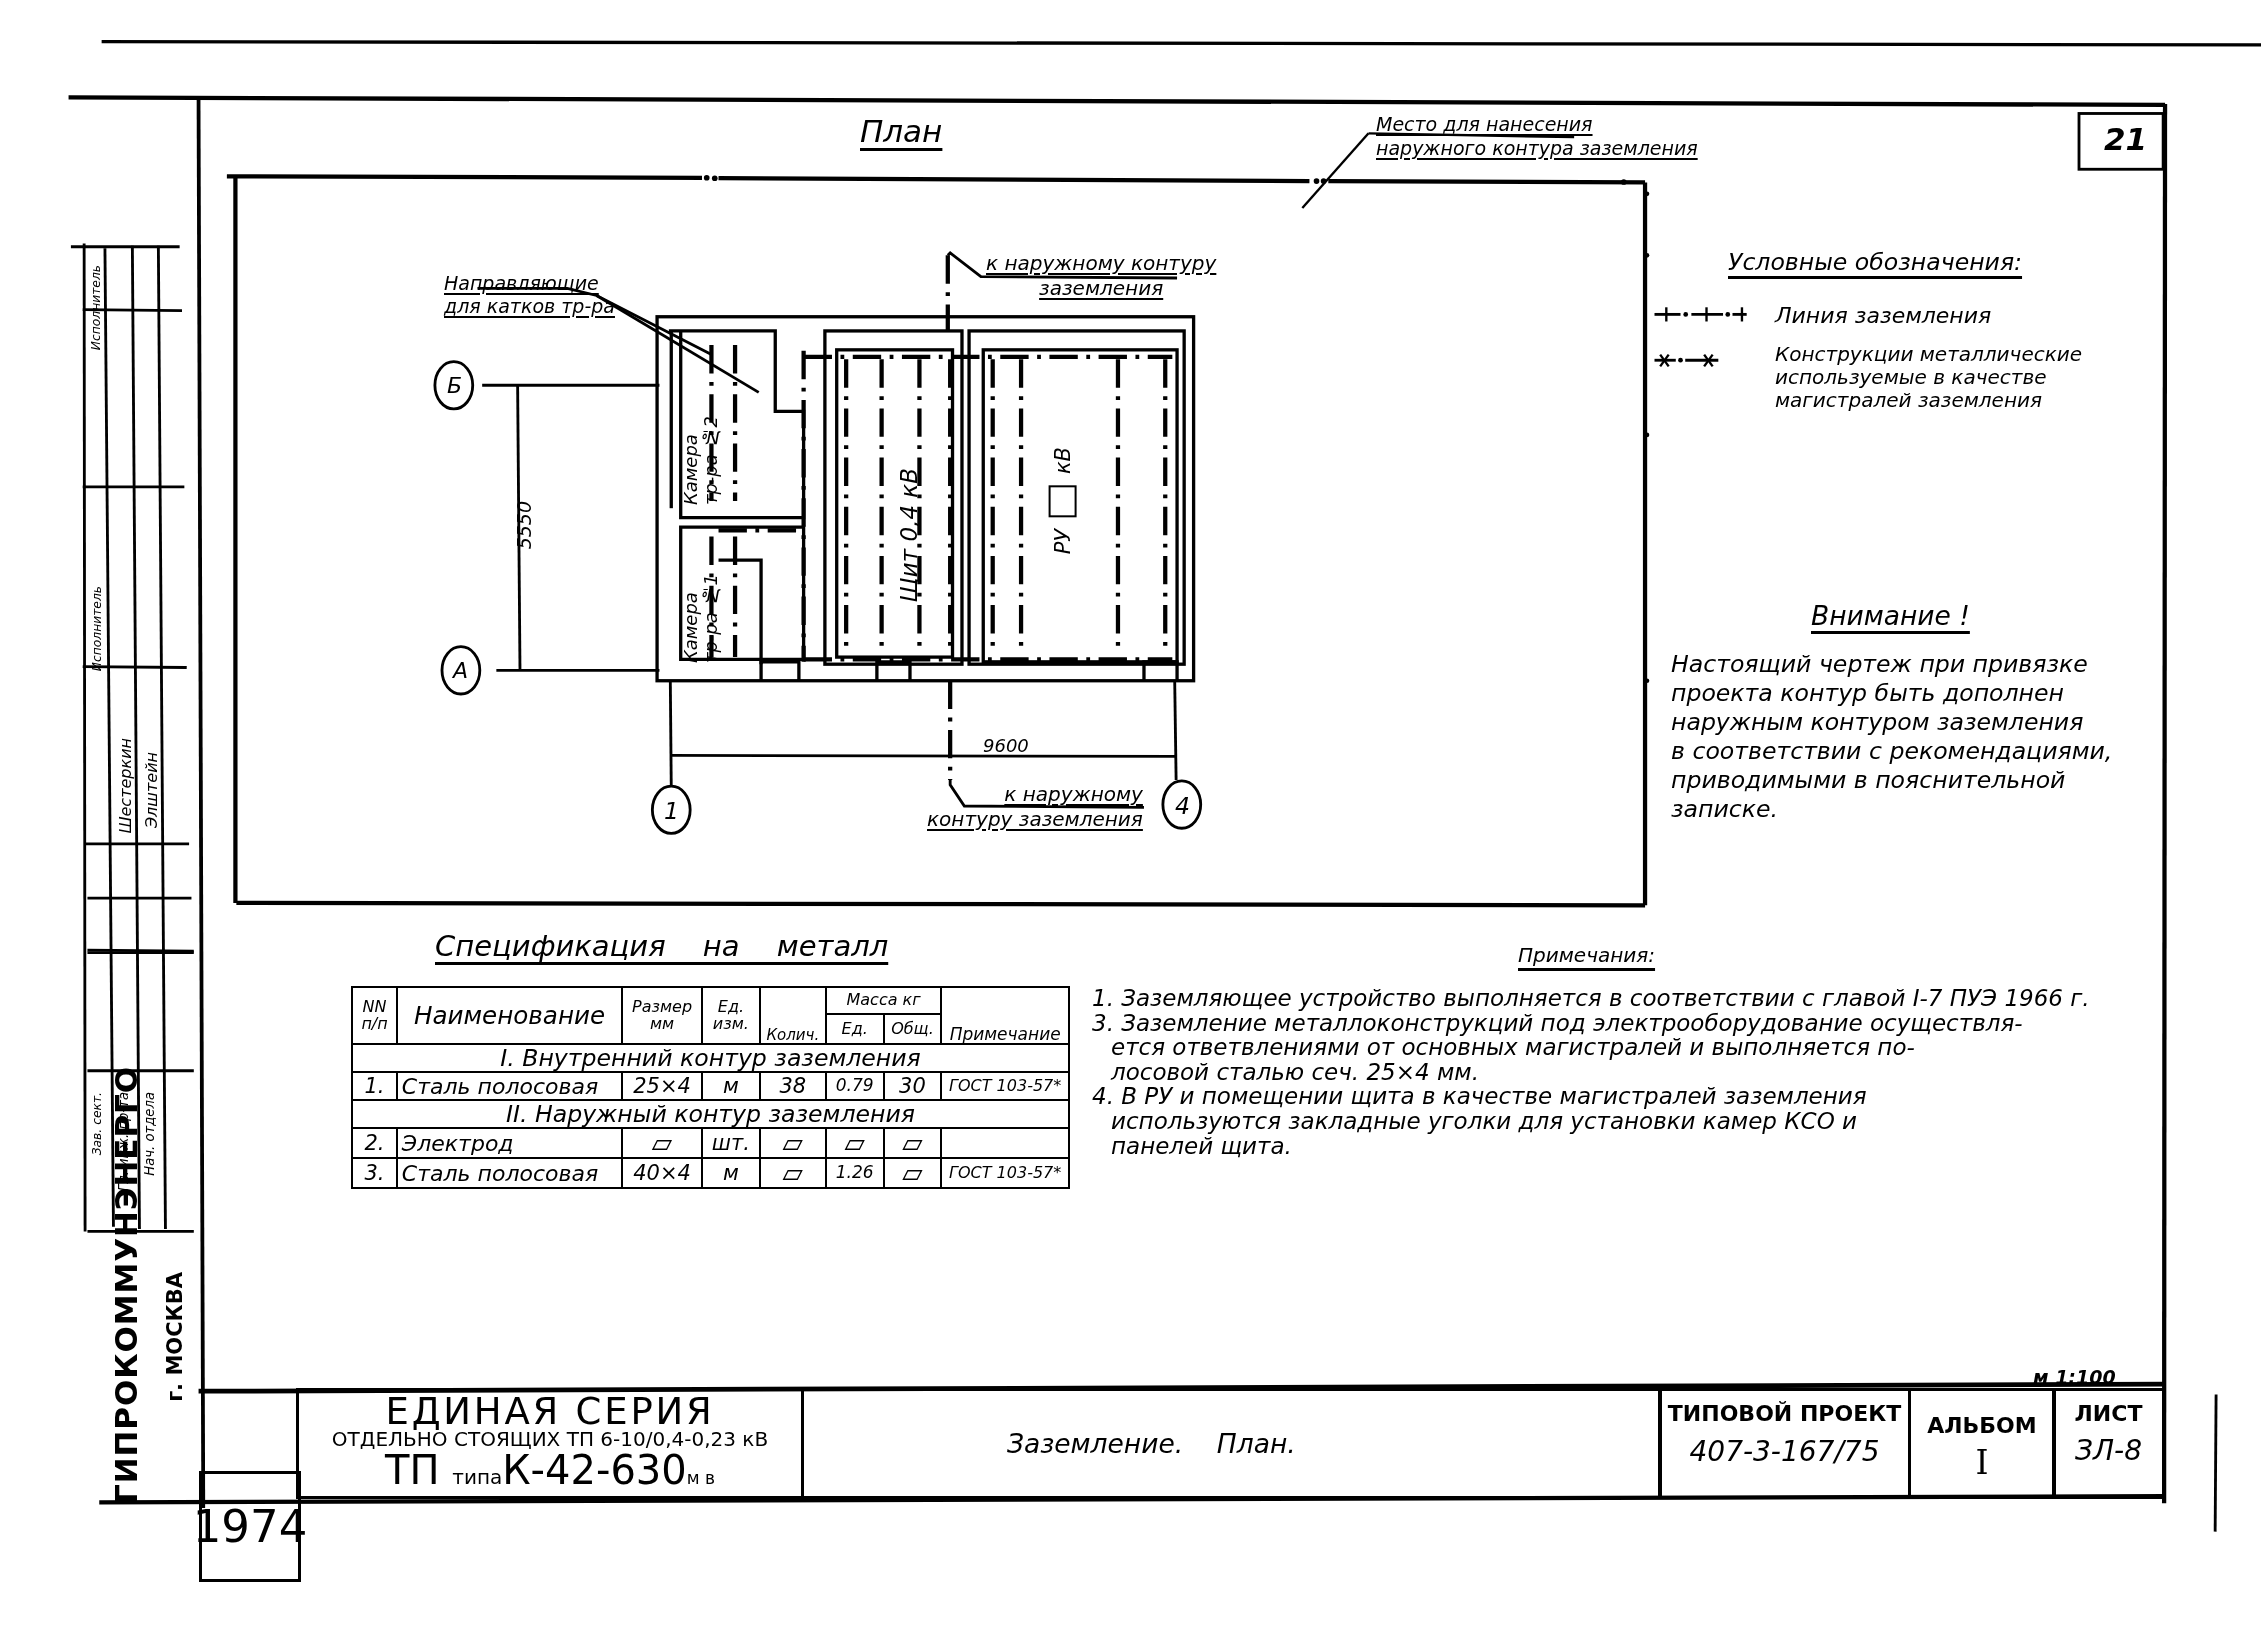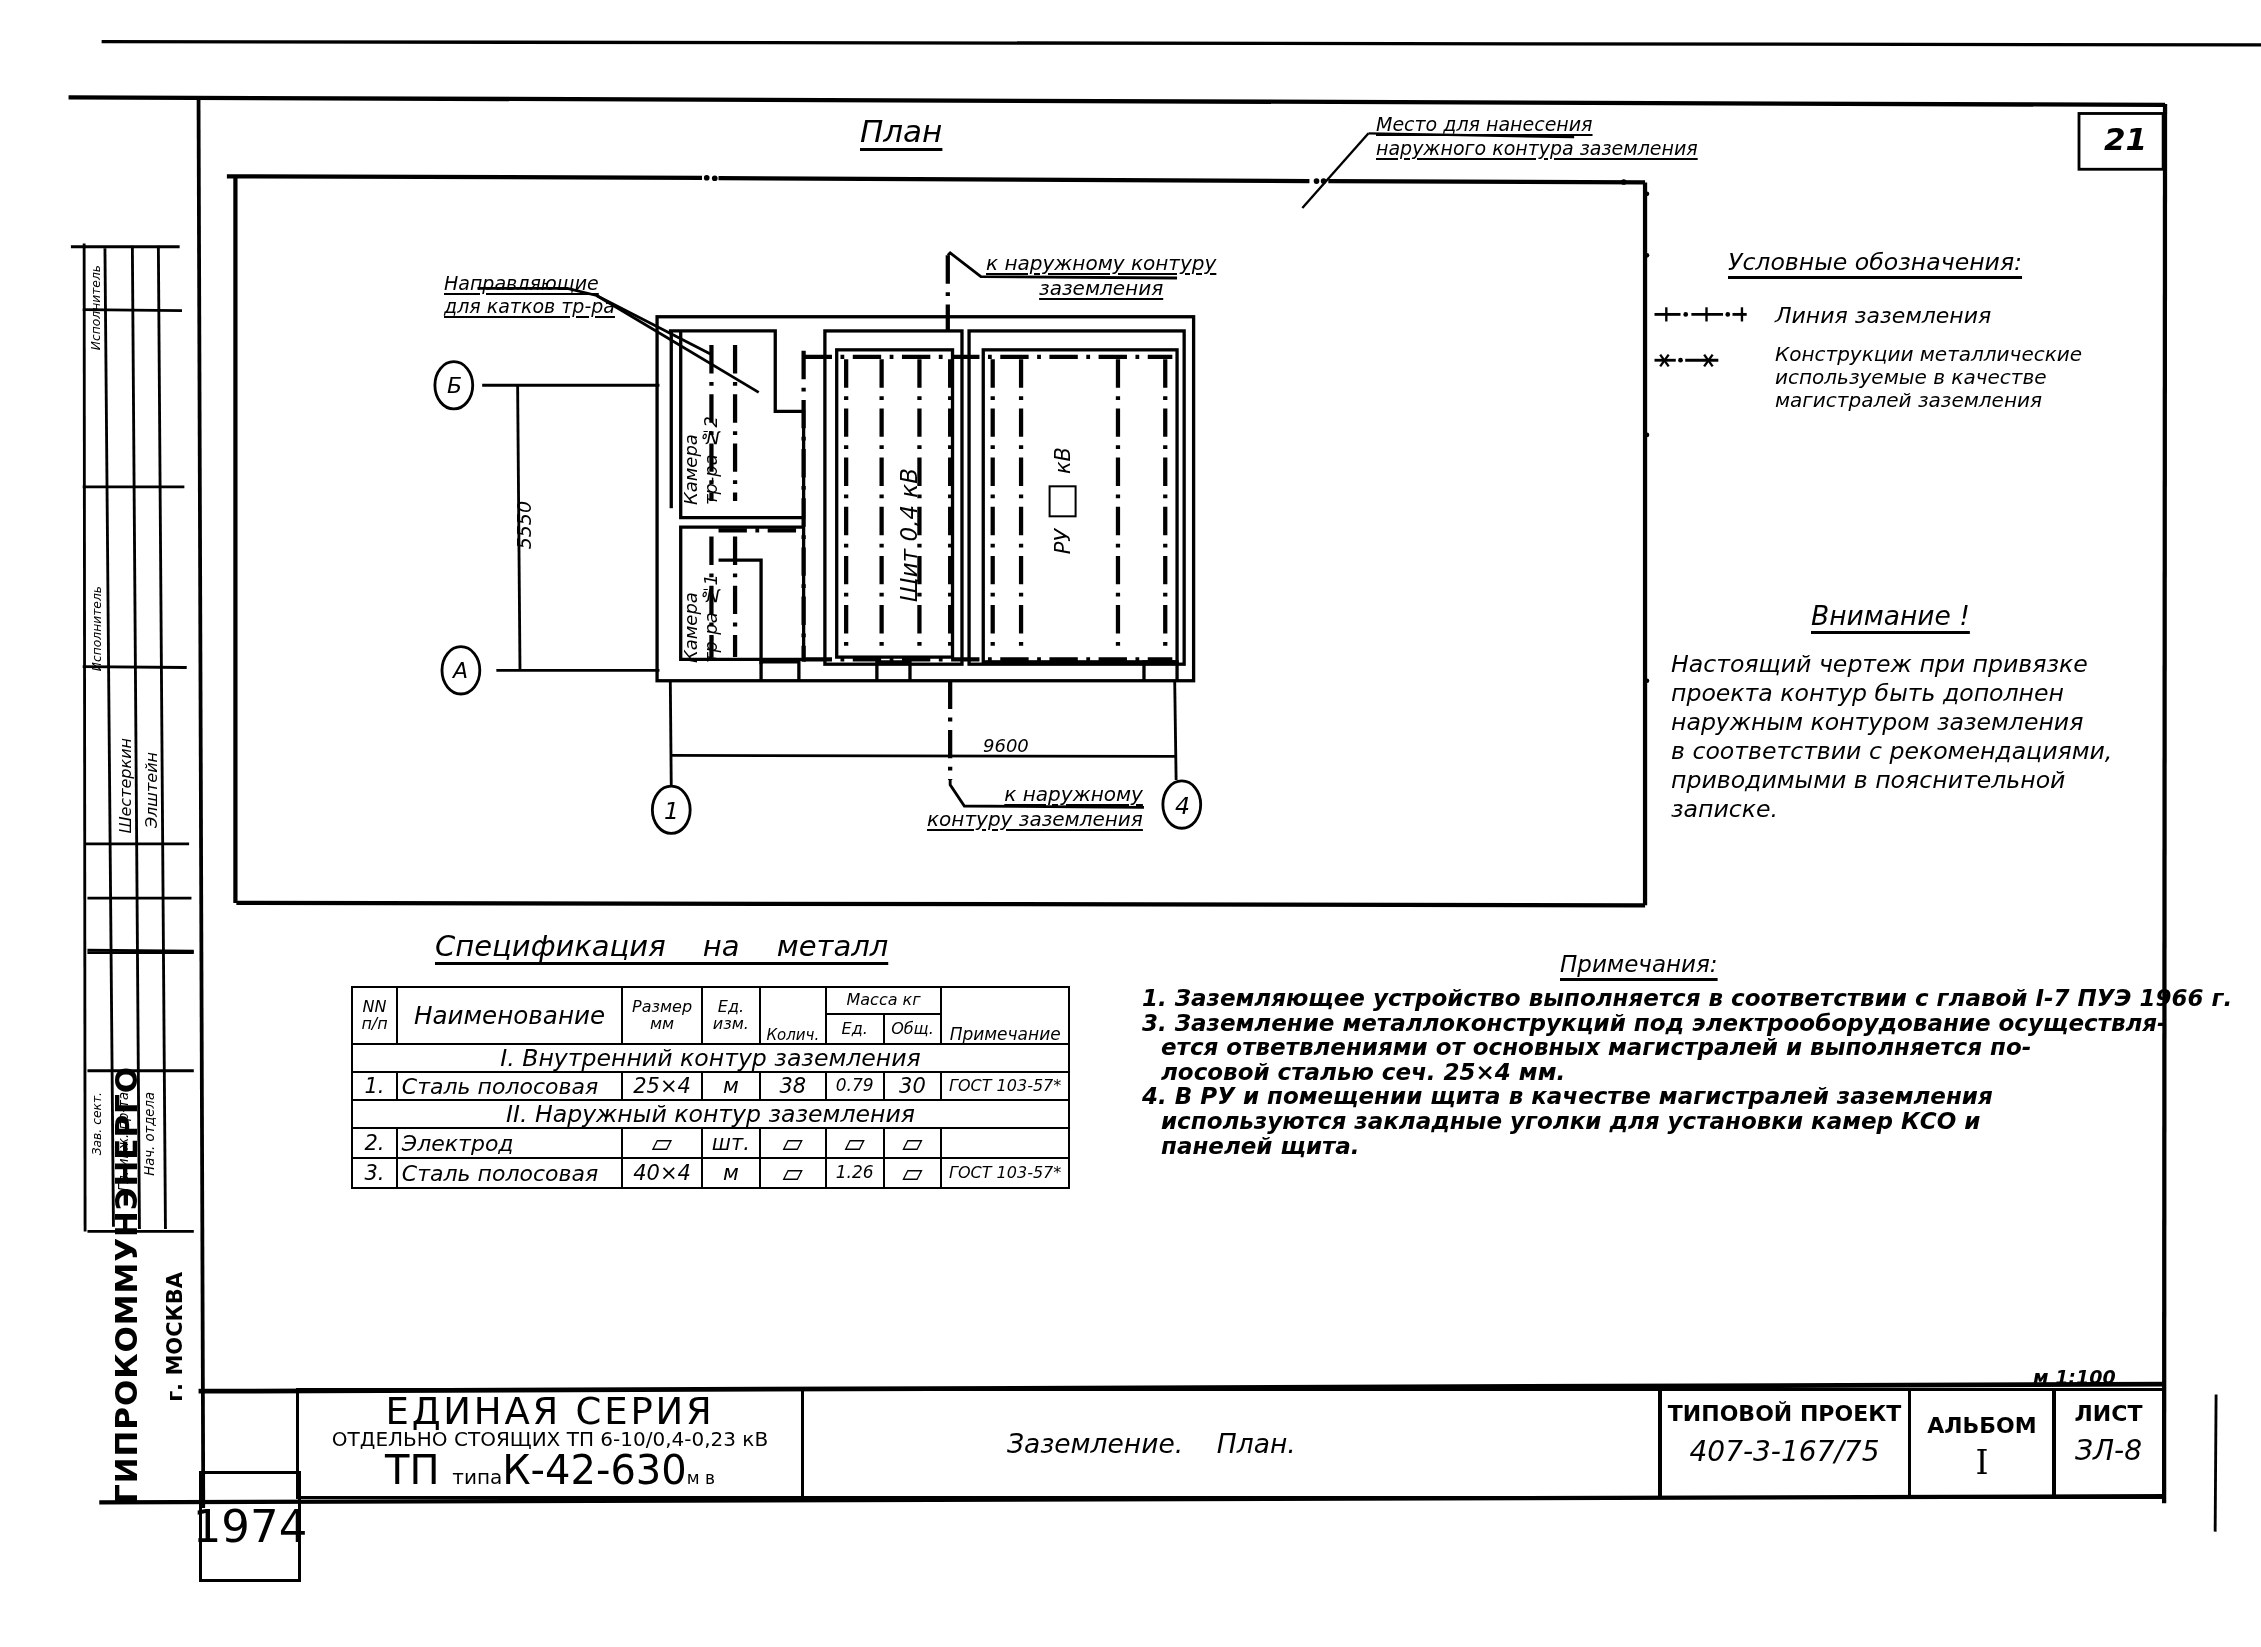--- a/index.html
+++ b/index.html
@@ -269,22 +269,22 @@
     <td>40×4</td>
     <td>м</td>
     <td style="font-size:26.5px;">▱</td>
     <td style="font-size:17px;">1.26</td>
     <td style="font-size:26.5px;">▱</td>
     <td style="font-size:16px;">ГОСТ 103-57*</td>
   </tr>
 </tbody>
   </table>
 
-<div class="abs hand u" style="left:1560px;top:943px;font-size:23px;margin-top:8px;">Примечания:</div>
-<div class="para" style="left:1142px;top:986px;font-size:23px;line-height:24.6px;font-weight:bold;">
+<div class="abs hand u" style="left:1518px;top:943px;font-size:20px;">Примечания:</div>
+<div class="para" style="left:1092px;top:986px;font-size:23px;line-height:24.6px;">
   <div>
       <div>1. Заземляющее устройство выполняется в соответствии с главой I-7 ПУЭ 1966 г.</div>
     </div>
   <div>
       <div>3. Заземление металлоконструкций под электрооборудование осуществля-</div>
       <div style="padding-left:19px;">ется ответвлениями от основных магистралей и выполняется по-</div>
       <div style="padding-left:19px;">лосовой сталью сеч. 25×4 мм.</div>
     </div>
   <div>
       <div>4. В РУ и помещении щита в качестве магистралей заземления</div>

